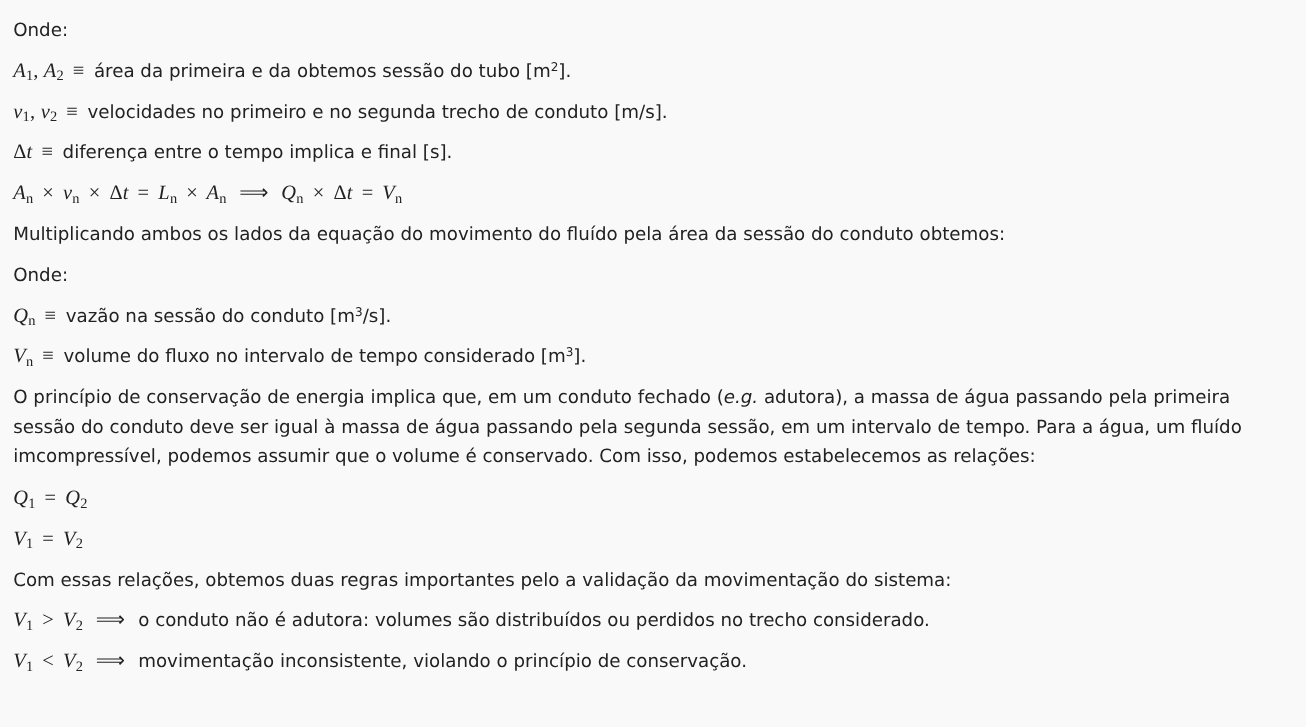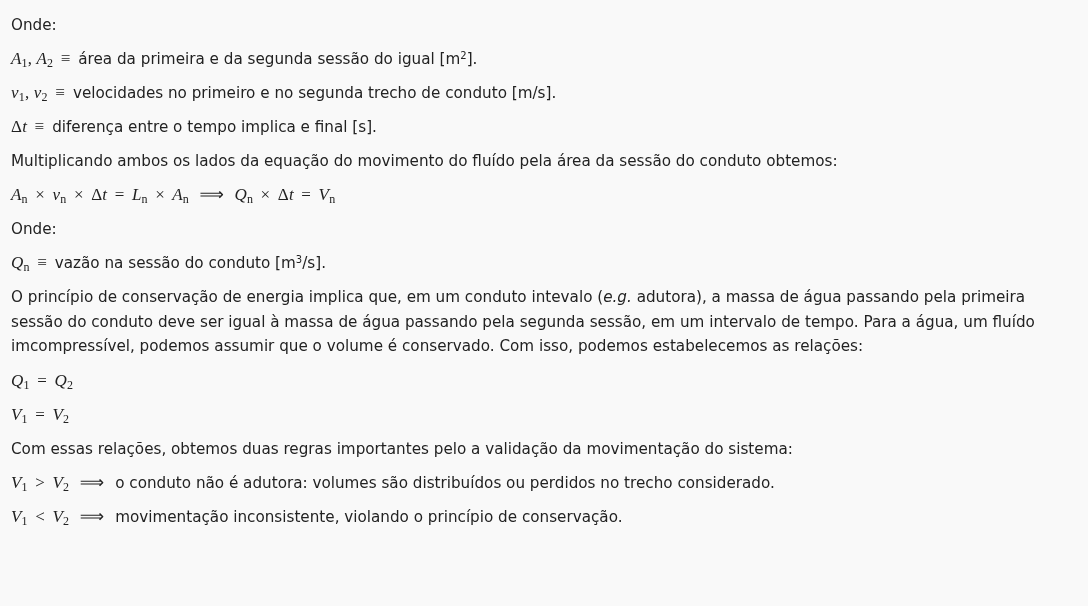--- a/index.html
+++ b/index.html
@@ -60,54 +60,58 @@
 <body>
 
 <div class="doc">
 
   <p class="p">
     <span>Onde:</span>
   </p>
 
   <p class="p">
     <span class="math">A<sub>1</sub><span class="up">,</span> A<sub>2</sub> <span class="op">≡</span></span>
-    <span><span>área da primeira e da segunda sessão do igual [m</span><sup>2</sup><span>].</span></span>
+    <span><span>área da primeira e da obtemos sessão do tubo [m</span><sup>2</sup><span>].</span></span>
   </p>
 
   <p class="p">
     <span class="math">v<sub>1</sub><span class="up">,</span> v<sub>2</sub> <span class="op">≡</span></span>
     <span>velocidades no primeiro e no segunda trecho de conduto [m/s].</span>
   </p>
 
   <p class="p">
     <span class="math"><span class="up">Δ</span>t <span class="op">≡</span></span>
     <span>diferença entre o tempo implica e final [s].</span>
   </p>
 
 
   <p class="p">
-    <span>Multiplicando ambos os lados da equação do movimento do fluído pela área da sessão do conduto obtemos:</span>
+    <span class="math">A<sub>n</sub> <span class="op">×</span> v<sub>n</sub> <span class="op">×</span> <span class="up">Δ</span>t <span class="op">=</span> L<sub>n</sub> <span class="op">×</span> A<sub>n</sub> <span class="imp">⟹</span> Q<sub>n</sub> <span class="op">×</span> <span class="up">Δ</span>t <span class="op">=</span> V<sub>n</sub></span>
   </p>
 
   <p class="p">
-    <span class="math">A<sub>n</sub> <span class="op">×</span> v<sub>n</sub> <span class="op">×</span> <span class="up">Δ</span>t <span class="op">=</span> L<sub>n</sub> <span class="op">×</span> A<sub>n</sub> <span class="imp">⟹</span> Q<sub>n</sub> <span class="op">×</span> <span class="up">Δ</span>t <span class="op">=</span> V<sub>n</sub></span>
+    <span>Multiplicando ambos os lados da equação do movimento do fluído pela área da sessão do conduto obtemos:</span>
   </p>
 
   <p class="p">
     <span>Onde:</span>
   </p>
 
   <p class="p">
     <span class="math">Q<sub>n</sub> <span class="op">≡</span></span>
     <span><span>vazão na sessão do conduto [m</span><sup>3</sup><span>/s].</span></span>
   </p>
 
+  <p class="p">
+    <span class="math">V<sub>n</sub> <span class="op">≡</span></span>
+    <span><span>volume do fluxo no intervalo de tempo considerado [m</span><sup>3</sup><span>].</span></span>
+  </p>
 
   <p class="p wrap">
-    <span>O princípio de conservação de energia implica que, em um conduto intevalo (</span><em>e.g.</em><span> adutora), a massa de água passando pela primeira sessão do conduto deve ser igual à massa de água passando pela segunda sessão, em um intervalo de tempo. Para a água, um fluído imcompressível, podemos assumir que o volume é conservado. Com isso, podemos estabelecemos as relações:</span>
+    <span>O princípio de conservação de energia implica que, em um conduto fechado (</span><em>e.g.</em><span> adutora), a massa de água passando pela primeira sessão do conduto deve ser igual à massa de água passando pela segunda sessão, em um intervalo de tempo. Para a água, um fluído imcompressível, podemos assumir que o volume é conservado. Com isso, podemos estabelecemos as relações:</span>
   </p>
 
   <p class="p">
     <span class="math">Q<sub>1</sub> <span class="op">=</span> Q<sub>2</sub></span>
   </p>
   <p class="p">
     <span class="math">V<sub>1</sub> <span class="op">=</span> V<sub>2</sub></span>
   </p>
 
   <p class="p">

